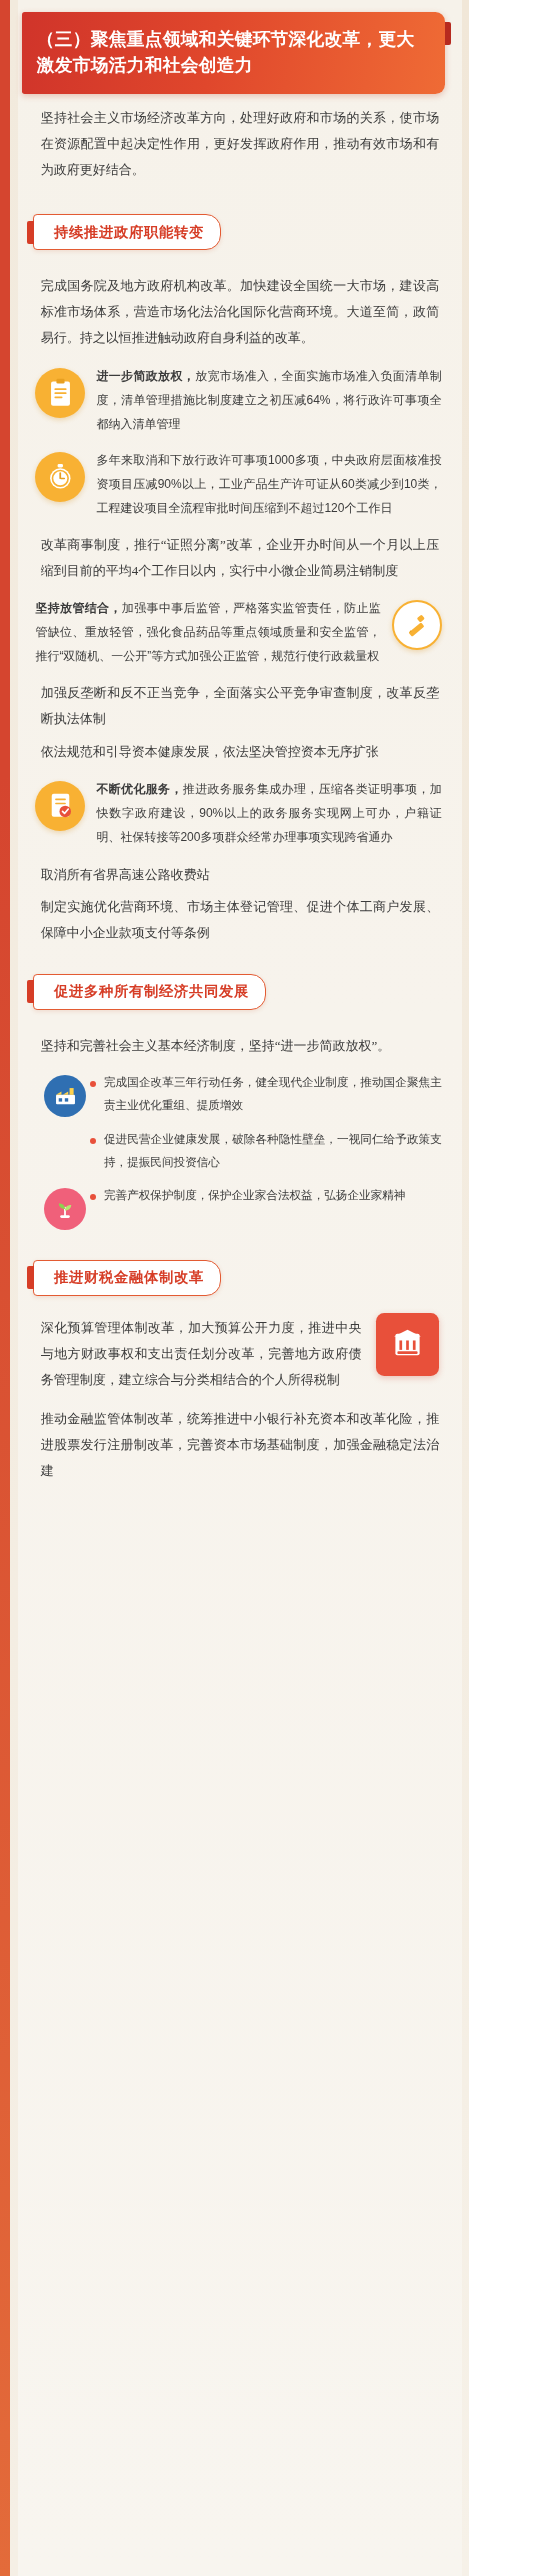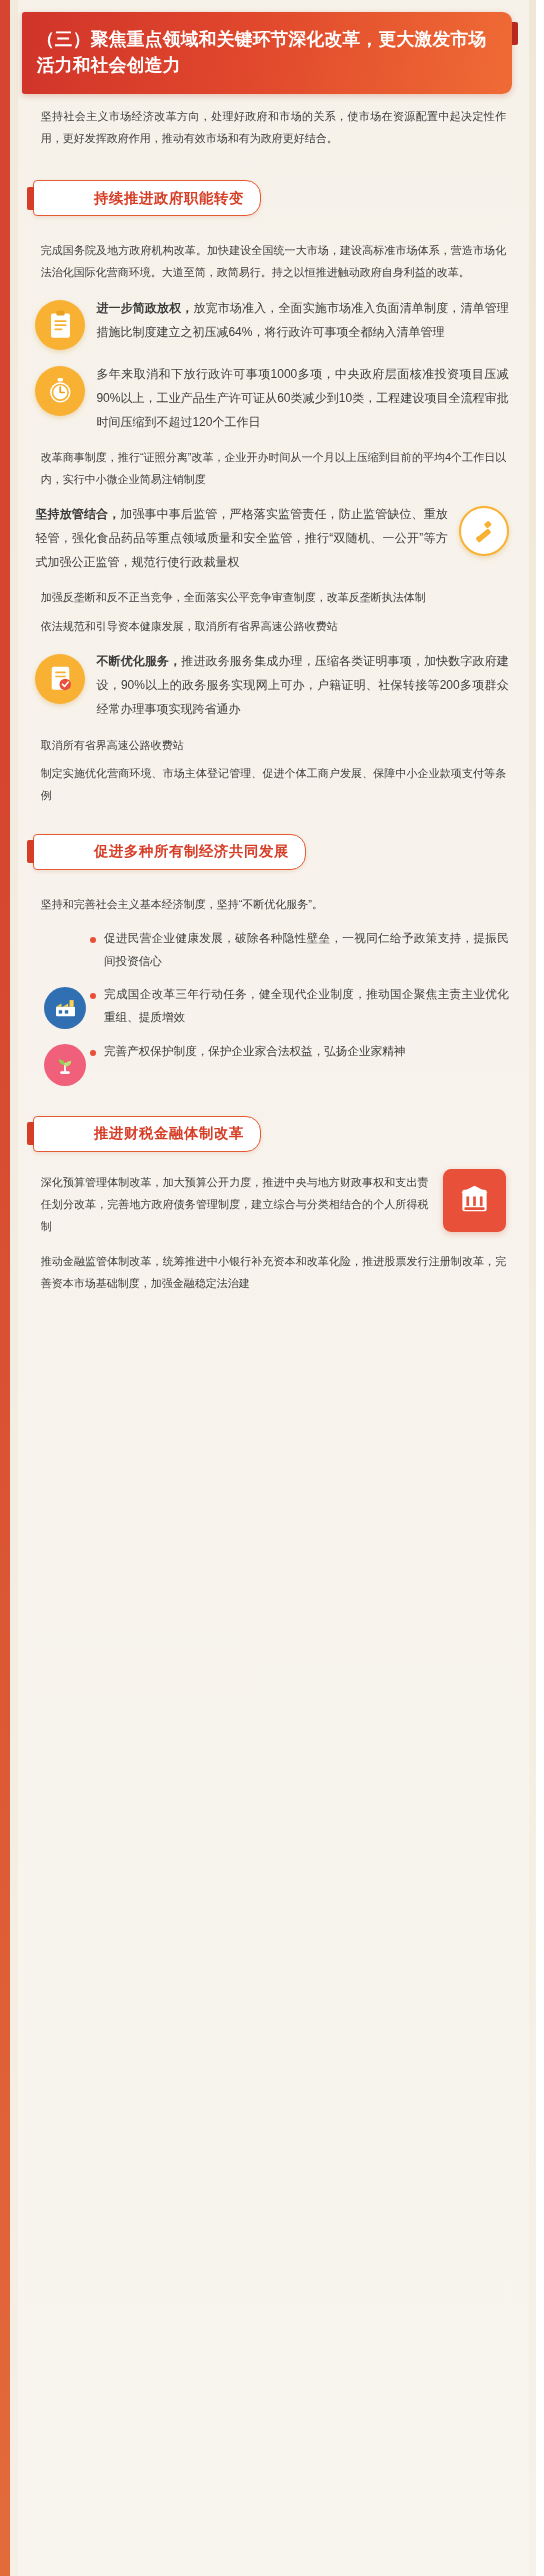--- a/index.html
+++ b/index.html
@@ -7,21 +7,21 @@
     margin: 0; padding: 0;
     background: #ffffff;
   }
   body {
     width: 544px;
     font-family: "Liberation Sans", sans-serif;
     color: #333;
   }
   .page {
     position: relative;
-    width: 536px;
+    width: 469px;
     min-height: 2576px;
     background: linear-gradient(180deg, #f6f2ea 0%, #f7f3ec 40%, #f8f5ef 100%);
     overflow: hidden;
   }
   
   .rail {
     position: absolute;
     left: 0; top: 0; bottom: 0;
     width: 17.7px;
     background: linear-gradient(180deg, #d5452f 0%, #d5452f 30%, #e36b3a 100%);
@@ -68,26 +68,26 @@
     content: "";
     position: absolute;
     right: -6.8px; top: 9.5px;
     width: 6.8px; height: 23px;
     background: #b62a1f;
     border-radius: 0 2px 2px 0;
   }
 
   
   .para {
-    font-size: 11px;
+    font-size: 13px;
     line-height: 2.0;
     color: #3b3b3b;
     margin: 11px 23px 11px 23px;
     text-align: justify;
-    font-family: Liberation Sans, sans-serif;
+    font-family: Liberation Serif, serif;
   }
   .para.tight { margin-top: 6.8px; margin-bottom: 6.8px; }
 
   
   .section-title {
     position: relative;
     margin: 20.4px 20.4px 12.2px 15px;
     background: #ffffff;
     border-radius: 4.1px 15px 15px 4.1px;
     border: 1.4px solid #e35b33;
@@ -95,21 +95,20 @@
     display: inline-block;
     box-shadow: 0 1.4px 4.1px rgba(200,90,50,0.15);
   }
   .section-title-wrap { display: block; }
   .section-title span {
     color: #d63d26;
     font-size: 14.3px;
     font-weight: bold;
     letter-spacing: 0.7px;
     font-family: "Liberation Serif", serif;
-    margin-left: 40px;
   }
   .section-title::before {
     content: "";
     position: absolute;
     left: -6.8px; top: 5.4px; bottom: 5.4px;
     width: 6.8px;
     background: #d63d26;
     border-radius: 2px 0 0 2px;
   }
 
@@ -258,21 +257,21 @@
           <polygon points="9,31 13,29 11,27" fill="#e8a020"></polygon>
           <rect x="22" y="6" width="9" height="8" rx="2" fill="#f8b133" transform="rotate(-40 26 10)"></rect>
         </svg>
       </div>
       <div class="txt">
         <b>坚持放管结合，</b><span>加强事中事后监管，严格落实监管责任，防止监管缺位、重放轻管，强化食品药品等重点领域质量和安全监管，推行“双随机、一公开”等方式加强公正监管，规范行使行政裁量权</span>
       </div>
     </div>
 
     <p class="para tight">加强反垄断和反不正当竞争，全面落实公平竞争审查制度，改革反垄断执法体制</p>
-    <p class="para tight">依法规范和引导资本健康发展，取消所有省界高速公路收费站</p>
+    <p class="para tight">依法规范和引导资本健康发展，依法坚决管控资本无序扩张</p>
 
     <div class="icon-row left-icon">
       <div class="icon-badge">
         <svg width="27" height="30" viewBox="0 0 40 44" aria-hidden="true">
           <rect x="7" y="4" width="26" height="34" rx="3" fill="#fff"></rect>
           <rect x="12" y="11" width="16" height="2.4" rx="1.2" fill="#f8b133"></rect>
           <rect x="12" y="17" width="16" height="2.4" rx="1.2" fill="#f8b133"></rect>
           <circle cx="27" cy="30" r="8.5" fill="#e8503a"></circle>
           <polyline points="23,30 26,33 31.5,26.5" fill="none" stroke="#fff" stroke-width="2.4" stroke-linecap="round" stroke-linejoin="round"></polyline>
         </svg>
@@ -285,48 +284,48 @@
     <p class="para tight">取消所有省界高速公路收费站</p>
     <p class="para tight">制定实施优化营商环境、市场主体登记管理、促进个体工商户发展、保障中小企业款项支付等条例</p>
 
 
     <div class="section-title-wrap">
       <div class="section-title">
         <span>促进多种所有制经济共同发展</span>
       </div>
     </div>
 
-    <p class="para">坚持和完善社会主义基本经济制度，坚持“不断优化服务”。</p>
+    <p class="para">坚持和完善社会主义基本经济制度，坚持“进一步简政放权”。</p>
 
     <div class="bullet-list">
-
-      <div class="bullet-item">
-        <div class="bullet-ill"></div>
-        <div class="bullet-dot"></div>
-        <div class="bullet-text">促进民营企业健康发展，破除各种隐性壁垒，一视同仁给予政策支持，提振民间投资信心</div>
-      </div>
 
       <div class="bullet-item">
         <div class="bullet-ill">
           <div class="ill-circle ill-blue">
             <svg width="23" height="20.4" viewBox="0 0 34 30" aria-hidden="true">
               <rect x="3" y="13" width="28" height="14" rx="1.5" fill="#fff"></rect>
               <polygon points="3,13 11,8 11,13" fill="#ffd24d"></polygon>
               <polygon points="13,13 21,8 21,13" fill="#ffd24d"></polygon>
               <rect x="23" y="3" width="6" height="10" fill="#ffd24d"></rect>
               <rect x="7" y="18" width="5" height="5" fill="#2f6fb2"></rect>
               <rect x="16" y="18" width="5" height="5" fill="#2f6fb2"></rect>
             </svg>
           </div>
         </div>
         <div class="bullet-dot"></div>
         <div class="bullet-text">完成国企改革三年行动任务，健全现代企业制度，推动国企聚焦主责主业优化重组、提质增效</div>
       </div>
 
       <div class="bullet-item">
+        <div class="bullet-ill"></div>
+        <div class="bullet-dot"></div>
+        <div class="bullet-text">促进民营企业健康发展，破除各种隐性壁垒，一视同仁给予政策支持，提振民间投资信心</div>
+      </div>
+
+      <div class="bullet-item">
         <div class="bullet-ill">
           <div class="ill-circle ill-pink">
             <svg width="22" height="22" viewBox="0 0 32 32" aria-hidden="true">
               <path d="M16 26 L16 14" stroke="#fff" stroke-width="2.6" stroke-linecap="round"></path>
               <path d="M16 16 C10 16 7 12 7 8 C13 8 16 11 16 16 Z" fill="#8fd14f"></path>
               <path d="M16 18 C22 18 25 14 25 10 C19 10 16 13 16 18 Z" fill="#b7e56f"></path>
               <rect x="9" y="25" width="14" height="4" rx="2" fill="#fff"></rect>
             </svg>
           </div>
         </div>

